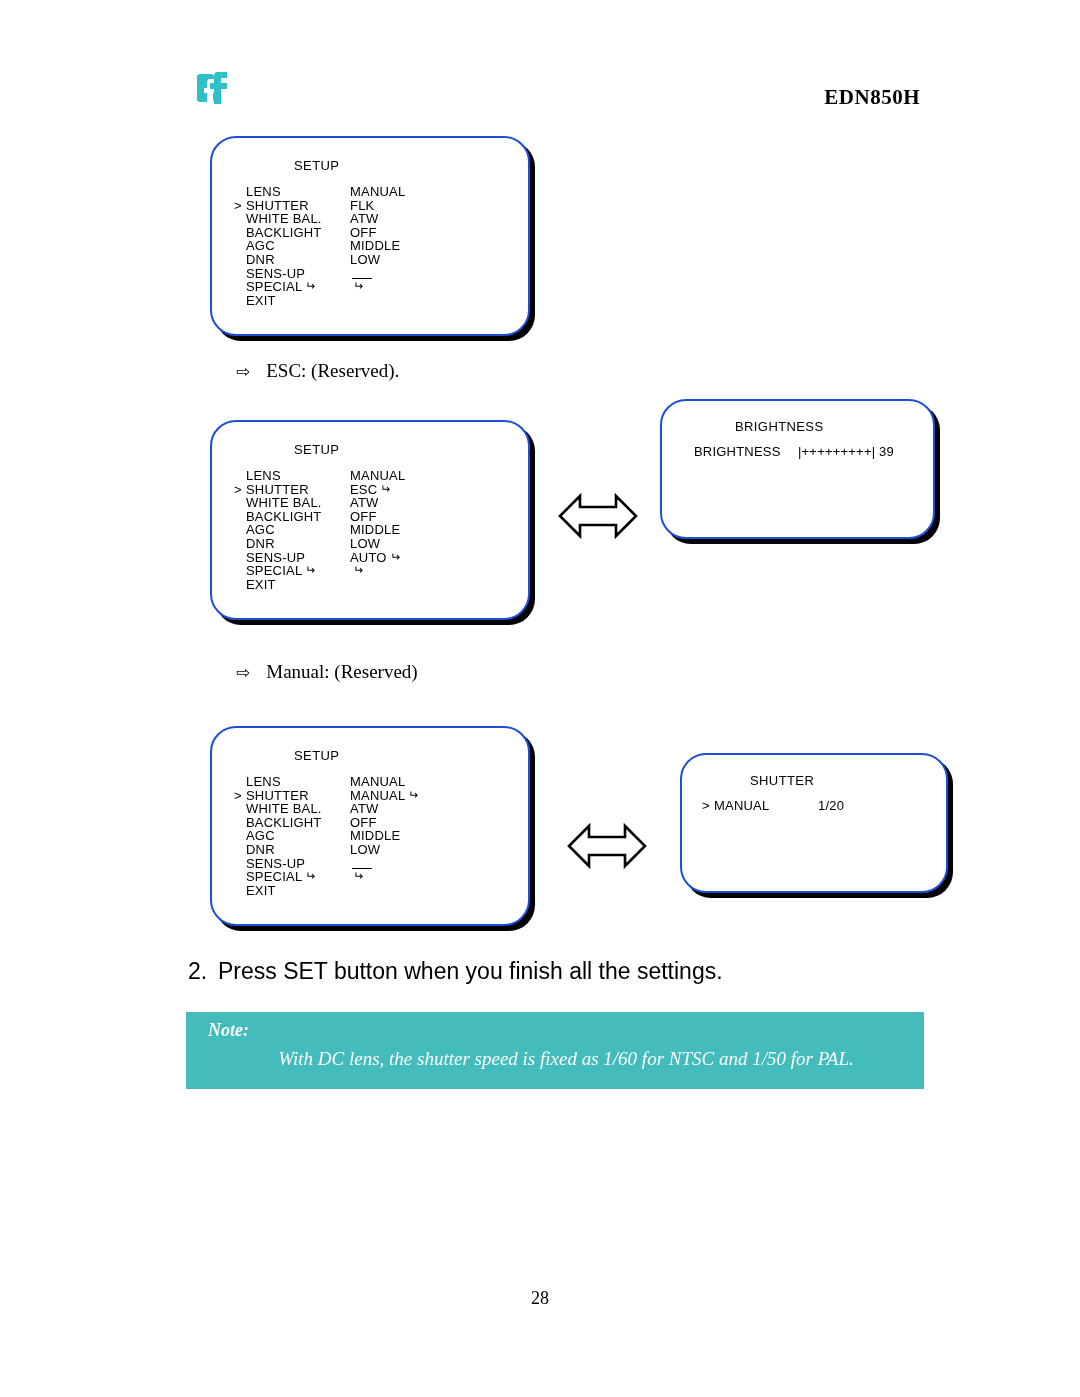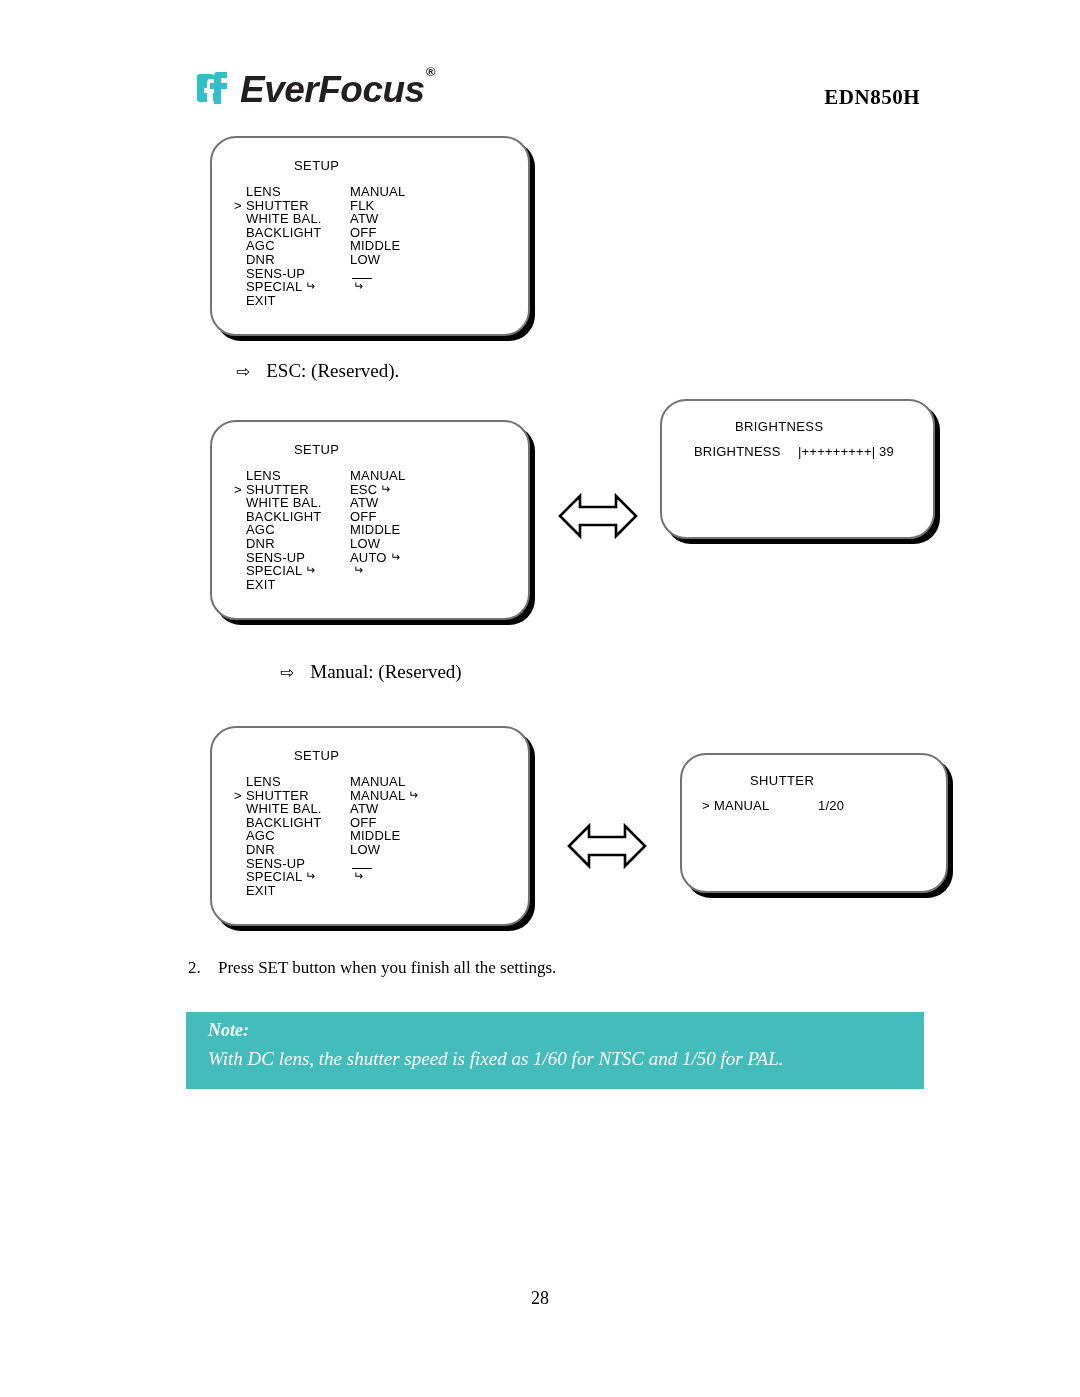--- a/index.html
+++ b/index.html
@@ -64,21 +64,21 @@
     font-family: "Liberation Serif", serif;
     font-weight: bold;
     font-size: 21px;
     letter-spacing: 0.5px;
   }
 
   
   .osd {
     position: absolute;
     background: #ffffff;
-    border: 2px solid #737373;
+    border: 2px solid #1d4ed8;
     border-radius: 26px;
     box-shadow: 5px 5px 0 0 #000000;
     box-sizing: border-box;
     font-family: "Liberation Sans", sans-serif;
     padding-left: 12px;
   }
   .osd-title {
     position: absolute;
     font-family: "Liberation Sans", sans-serif;
     font-size: 13px;
@@ -140,22 +140,22 @@
   }
 
   
   .dbl-arrow {
     position: absolute;
   }
 
   
   .step-line {
     position: absolute;
-    font-family: Liberation Serif, serif;
-    font-size: 17px;
+    font-family: Liberation Sans, sans-serif;
+    font-size: 23px;
     white-space: nowrap;
   }
   .step-num {
     display: inline-block;
     width: 30px;
   }
 
   
   .note-box {
     position: absolute;
@@ -169,20 +169,21 @@
     font-weight: bold;
     font-size: 18px;
     padding: 8px 8px 0 22px;
   }
   .note-body {
     font-family: "Liberation Serif", serif;
     font-style: italic;
     font-size: 19px;
     padding: 7px 0 0 22px;
     white-space: nowrap;
+    text-align: center;
   }
 
   
   .page-number {
     position: absolute;
     left: 0;
     top: 1288px;
     width: 1080px;
     text-align: center;
     font-family: "Liberation Serif", serif;
@@ -195,21 +196,20 @@
 <div class="page-header">
 
   <div class="logo">
     <span class="logo-mark">
       <svg width="40" height="40" viewBox="0 0 40 40" xmlns="http://www.w3.org/2000/svg">
         <path d="M4 6 h11 a3 3 0 0 1 3 3 v22 a3 3 0 0 1 -3 3 h-11 a3 3 0 0 1 -3 -3 v-22 a3 3 0 0 1 3 -3 z" fill="#2fc0c8"></path>
         <path d="M13 11 h8 v5 h-4 v4 h4 v5 h-4 v9 h-6 v-9 h-3 v-5 h3 v-4 a5 5 0 0 1 2 -5 z" fill="#ffffff"></path>
         <path d="M20 4 h11 v6 h-6 v5 h6 v6 h-6 v15 h-7 v-15 h-4 v-6 h4 v-5 a6 6 0 0 1 2 -6 z" fill="#2fc0c8"></path>
       </svg>
     </span>
-    <span class="logo-word"><span>EverFocus</span><span class="logo-reg">®</span></span>
   </div>
 
   <div class="model-name">EDN850H</div>
 </div>
 
 <div class="osd" style="left:210px; top:136px; width:320px; height:200px;">
   <div class="osd-title" style="left:82px; top:20px;">SETUP</div>
   <div class="osd-rows" style="left:22px; top:47px;">
       <div class="osd-row">
         <span class="osd-cursor"></span>
@@ -324,21 +324,21 @@
   <div class="osd-title" style="left:73px; top:18px;">BRIGHTNESS</div>
   <div class="osd-rows" style="left:20px; top:44px;">
       <div class="osd-row">
         <span class="osd-cursor"></span>
         <span class="osd-label">BRIGHTNESS</span>
         <span class="osd-value">|+++++++++| 39</span>
       </div>
     </div>
 </div>
 
-<div class="bullet-line" style="left:236px; top:661px;margin-left:44px;">
+<div class="bullet-line" style="left:236px; top:661px;">
   <span class="bullet-arrow">⇨</span><span>Manual: (Reserved)</span>
 </div>
 
 <div class="osd" style="left:210px; top:726px; width:320px; height:200px;">
   <div class="osd-title" style="left:82px; top:20px;">SETUP</div>
   <div class="osd-rows" style="left:22px; top:47px;">
       <div class="osd-row">
         <span class="osd-cursor"></span>
         <span class="osd-label">LENS</span>
         <span class="osd-value">MANUAL</span>

